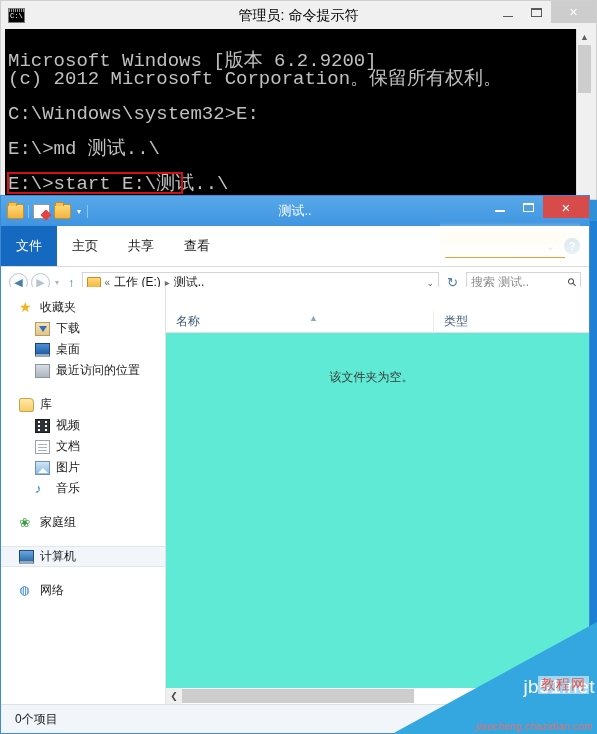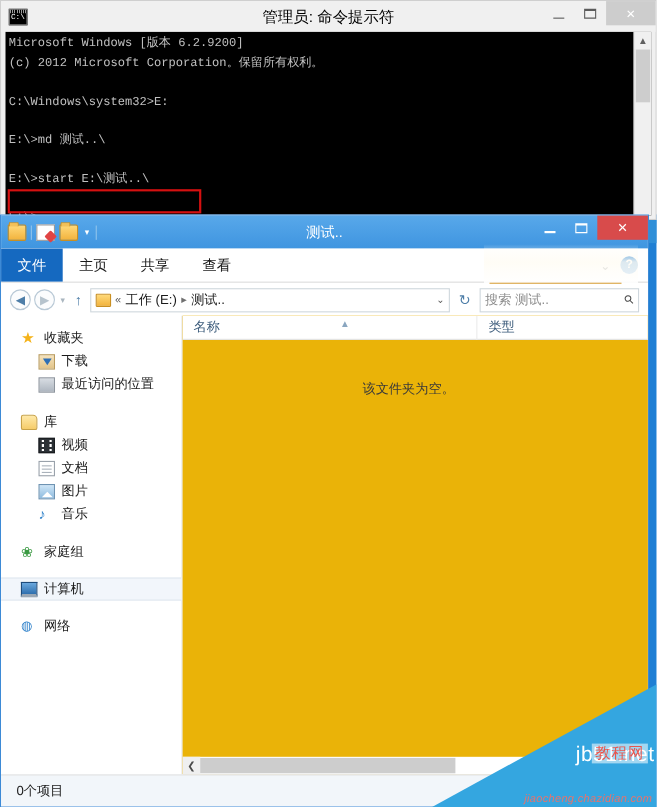--- a/index.html
+++ b/index.html
@@ -44,22 +44,22 @@
   .cmd-btn.close { width:45px; height:22px; background:#cdcdcd; color:#ffffff; font-size:14px; }
   .glyph-min { display:block; width:10px; height:1px; background:#5b5b5b; }
   .glyph-max { display:block; width:11px; height:9px; border:1px solid #5b5b5b; border-top-width:2px; }
 
   #cmd-console {
     position:absolute; left:4px; top:28px; right:4px; bottom:3px;
     background:#000; overflow:hidden;
   }
   #cmd-text {
     font-family:"Liberation Mono","DejaVu Sans Mono",monospace;
-    font-size:11px; line-height:1.32; color:#c0c0c0;
-    padding:4px 0 0 3px; white-space:pre;
+    font-size:19px; line-height:1.32; color:#c0c0c0;
+    padding:20px 0 0 3px; white-space:pre;
   }
   #cmd-text .line { height:17.5px; position:relative; display:block; }
   #cmd-hilite {
     position:absolute; left:2px; top:143px; width:176px; height:22px;
     border:2px solid #d41010; pointer-events:none;
   }
   #cmd-scroll {
     position:absolute; right:4px; top:28px; width:16px; bottom:3px;
     background:#f0f0f0; border-left:1px solid #dcdcdc;
   }
@@ -103,21 +103,21 @@
   .exp-btns { margin-left:auto; display:flex; z-index:3; height:30px; }
   .exp-btn { width:29px; height:22px; display:flex; align-items:center;
      justify-content:center; color:#ffffff; }
   .exp-btn.min { align-items:flex-end; padding-bottom:6px; }
   .exp-btn.close { width:46px; height:22px; background:#d84b4b; font-size:15px; }
   .glyph-min-w { display:block; width:10px; height:2px; background:#ffffff; }
   .glyph-max-w { display:block; width:11px; height:9px; border:1px solid #ffffff; border-top-width:2px; }
 
   
   #ribbon {
-    height:31px; background:#ffffff; border-bottom:1px solid #dcdcdc;
+    height:41px; background:#ffffff; border-bottom:1px solid #dcdcdc;
     display:flex; align-items:stretch; position:relative;
   }
   .rb-tab {
     padding:0 15px; display:flex; align-items:center; font-size:13px; color:#1a1a1a;
   }
   .rb-tab.file { background:#1569c0; color:#ffffff; font-weight:normal; }
   .rb-right { margin-left:auto; display:flex; align-items:center; gap:9px; padding-right:9px; }
   .rb-caret { font-size:11px; color:#4f4f4f; }
   .help-ico {
     width:16px; height:16px; border-radius:50%; background:#1f7fd4; color:#fff;
@@ -143,21 +143,21 @@
   }
   #addr-box .fold { width:14px; height:12px; position:relative;
     background:linear-gradient(180deg,#ffd97a 0%,#f2b33d 100%);
     border:1px solid #c98f22; border-radius:1px; flex:0 0 auto; }
   .crumb-sep { font-size:10px; color:#6f6f6f; }
   .crumb { font-size:12px; color:#1a1a1a; white-space:nowrap; }
   .crumb-dbl { font-size:10px; color:#5d5d5d; }
   .addr-caret { margin-left:auto; font-size:9px; color:#5d5d5d; padding-left:6px; }
   .refresh { font-size:13px; color:#4e7ea8; padding:0 5px; }
   #search-box {
-    width:145px; height:22px; border:1px solid #cfd7dd; background:#ffffff;
+    width:115px; height:22px; border:1px solid #cfd7dd; background:#ffffff;
     display:flex; align-items:center; padding:0 4px; flex:0 0 auto;
   }
   #search-ph { font-size:12px; color:#8d8d8d; white-space:nowrap; overflow:hidden; }
   .search-ico { margin-left:auto; font-size:11px; color:#4a4a4a; transform:rotate(-45deg); }
 
   
   #exp-body { position:absolute; left:0; right:0; top:91px; bottom:29px; display:flex; background:#ffffff; }
   #navpane {
     width:165px; flex:0 0 165px; background:#ffffff; border-right:1px solid #e2e2e2;
     padding-top:10px; overflow:hidden;
@@ -179,21 +179,21 @@
   .ico-pic { background:linear-gradient(180deg,#cfe6f7,#8dbbdf); border:1px solid #6e93b2; }
   .ico-pic:after{content:"";position:absolute;left:2px;bottom:1px;width:0;height:0;border-left:5px solid transparent;border-right:5px solid transparent;border-bottom:5px solid #ffffff;}
   .ico-doc { background:#ffffff; border:1px solid #9aa2ab; }
   .ico-doc:after{content:"";position:absolute;left:2px;top:3px;right:2px;height:1px;background:#aab2bb;box-shadow:0 3px 0 #aab2bb,0 6px 0 #aab2bb;}
   .ico-music { color:#2b7fc9; font-size:13px; line-height:13px; }
   .ico-home { color:#3b9a43; font-size:13px; line-height:13px; }
   .ico-pc { background:linear-gradient(180deg,#6aa8de,#2e6fae); border:1px solid #1d4c7c; border-bottom:3px solid #9aa7b4; }
   .ico-net { color:#2b7fc9; font-size:12px; line-height:13px; }
 
   
-  #listpane { flex:1 1 auto; position:relative; background:#eab308; overflow:hidden; }
+  #listpane { flex:1 1 auto; position:relative; background:#5eead4; overflow:hidden;margin-top:24px; }
   #col-header {
     height:22px; border-bottom:1px solid #e2e2e2; display:flex; align-items:center;
     font-size:12px; color:#3a5a7a; position:relative; background:#ffffff;
   }
   .col {
     height:22px; display:flex; align-items:center; padding-left:10px;
     border-right:1px solid #ececec; position:relative;
   }
   .col.c-name { width:268px; }
   .col.c-date { width:124px; }
@@ -350,20 +350,24 @@
       <div id="navpane">
         <div class="nav-item">
           <span class="ni-ico ico-star">★</span>
           <span>收藏夹</span>
         </div>
         <div class="nav-item child">
           <span class="ni-ico ico-dl"></span>
           <span>下载</span>
         </div>
         <div class="nav-item child">
+          <span class="ni-ico ico-desk"></span>
+          <span>桌面</span>
+        </div>
+        <div class="nav-item child">
           <span class="ni-ico ico-recent"></span>
           <span>最近访问的位置</span>
         </div>
 
         <div class="nav-gap"></div>
 
         <div class="nav-item">
           <span class="ni-ico ico-lib"></span>
           <span>库</span>
         </div>

